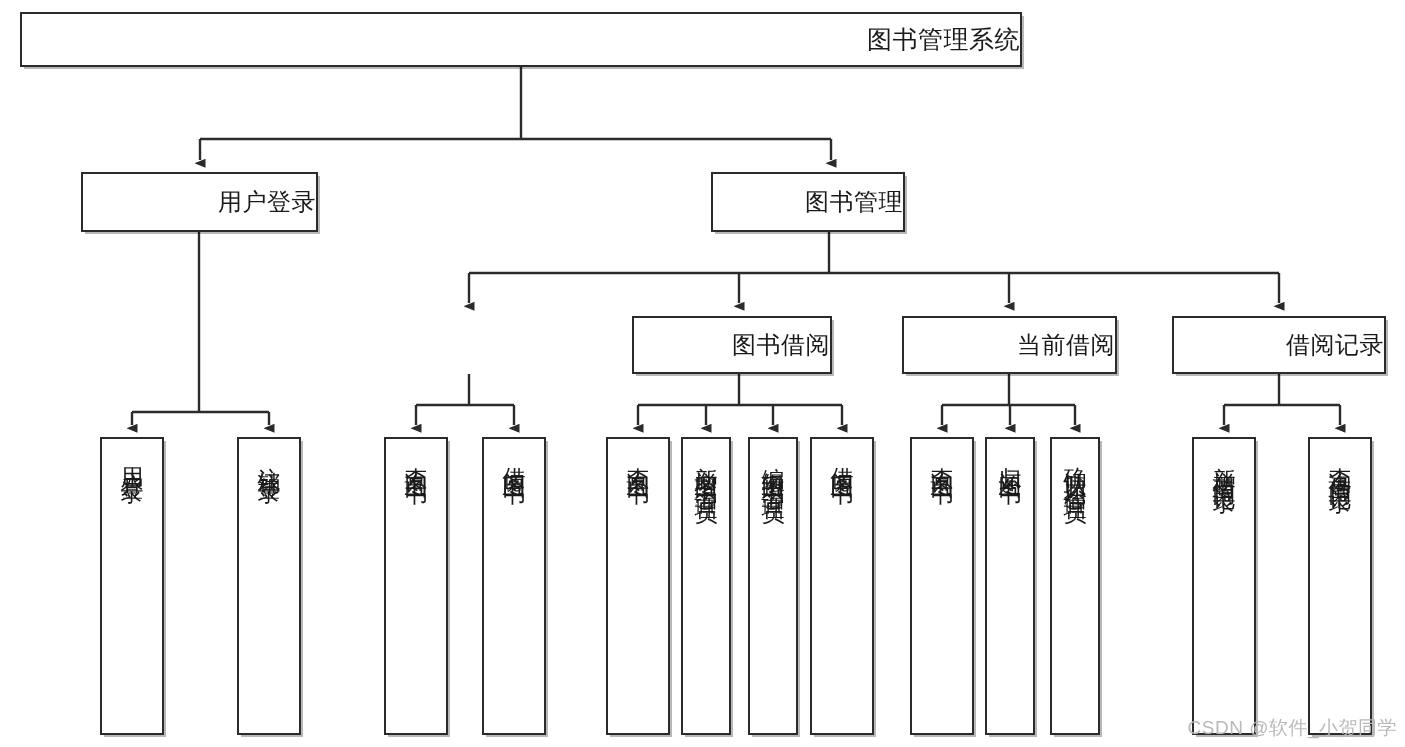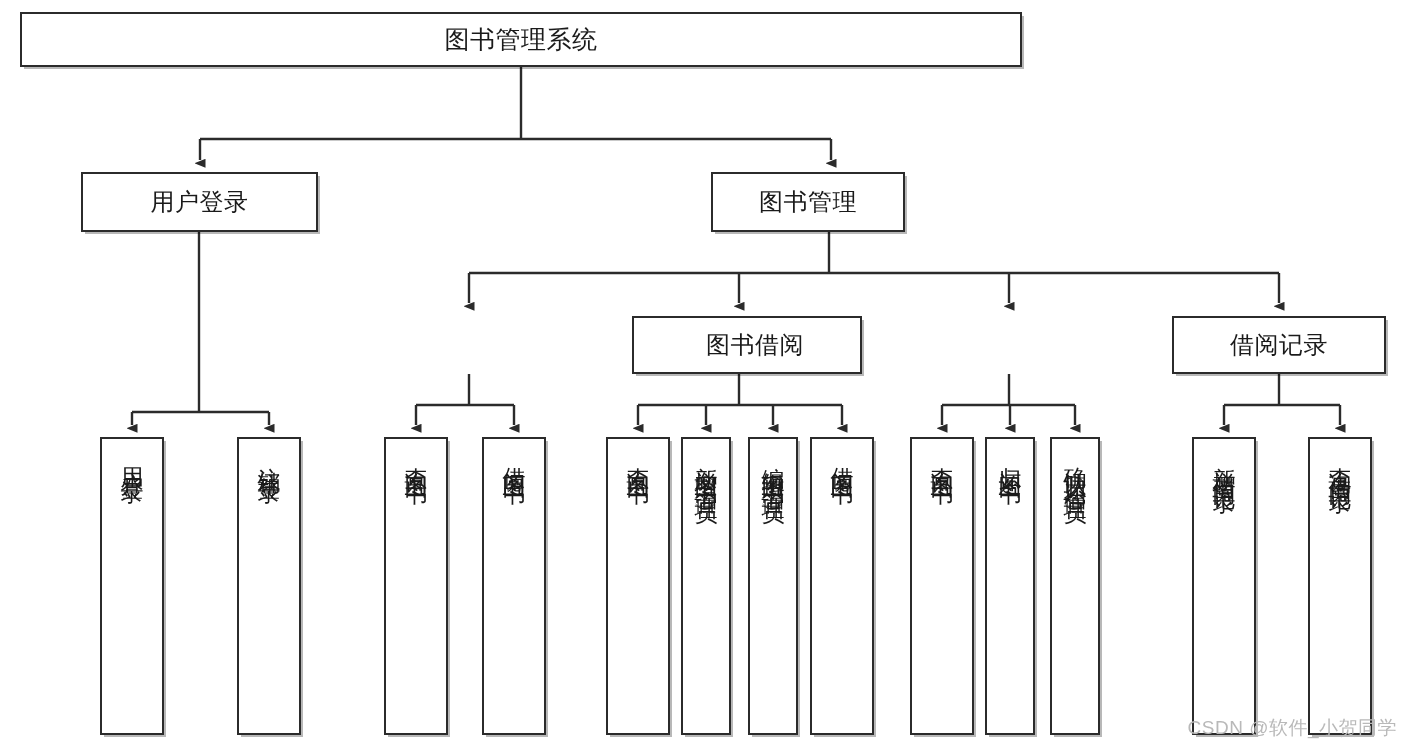--- a/index.html
+++ b/index.html
@@ -27,21 +27,21 @@
     pointer-events: none;
   }
   .node {
     position: absolute;
     box-sizing: border-box;
     background: #ffffff;
     border: 2px solid #2b2b2b;
     box-shadow: 3px 3px 0 -1px rgba(0,0,0,0.28);
     display: flex;
     align-items: center;
-    justify-content: center;
+    justify-content: flex-end;
     color: #1a1a1a;
     z-index: 2;
   }
   .node .label {
     display: block;
     text-align: center;
     line-height: 1.18;
     white-space: nowrap;
   }
   
@@ -136,22 +136,25 @@
     <span class="label">图书管理系统</span>
   </div>
 
   <div class="node horiz" style="left:81px; top:172px; width:237px; height:60px;">
     <span class="label">用户登录</span>
   </div>
   <div class="node horiz" style="left:711px; top:172px; width:194px; height:60px;">
     <span class="label">图书管理</span>
   </div>
 
-  <div class="node horiz" style="left:632px; top:316px; width:230px; height:58px;padding-left:16px;">
+  <div class="node horiz" style="left:632px; top:316px; width:200px; height:58px;padding-left:16px;">
     <span class="label">图书借阅</span>
+  </div>
+  <div class="node horiz" style="left:902px; top:316px; width:215px; height:58px;">
+    <span class="label">当前借阅</span>
   </div>
   <div class="node horiz" style="left:1172px; top:316px; width:214px; height:58px;">
     <span class="label">借阅记录</span>
   </div>
 
   <div class="node vert" style="left:100px; top:437px; width:64px; height:298px;">
     <span class="label">用户登录</span>
   </div>
   <div class="node vert" style="left:237px; top:437px; width:64px; height:298px;">
     <span class="label">注销登录</span>

